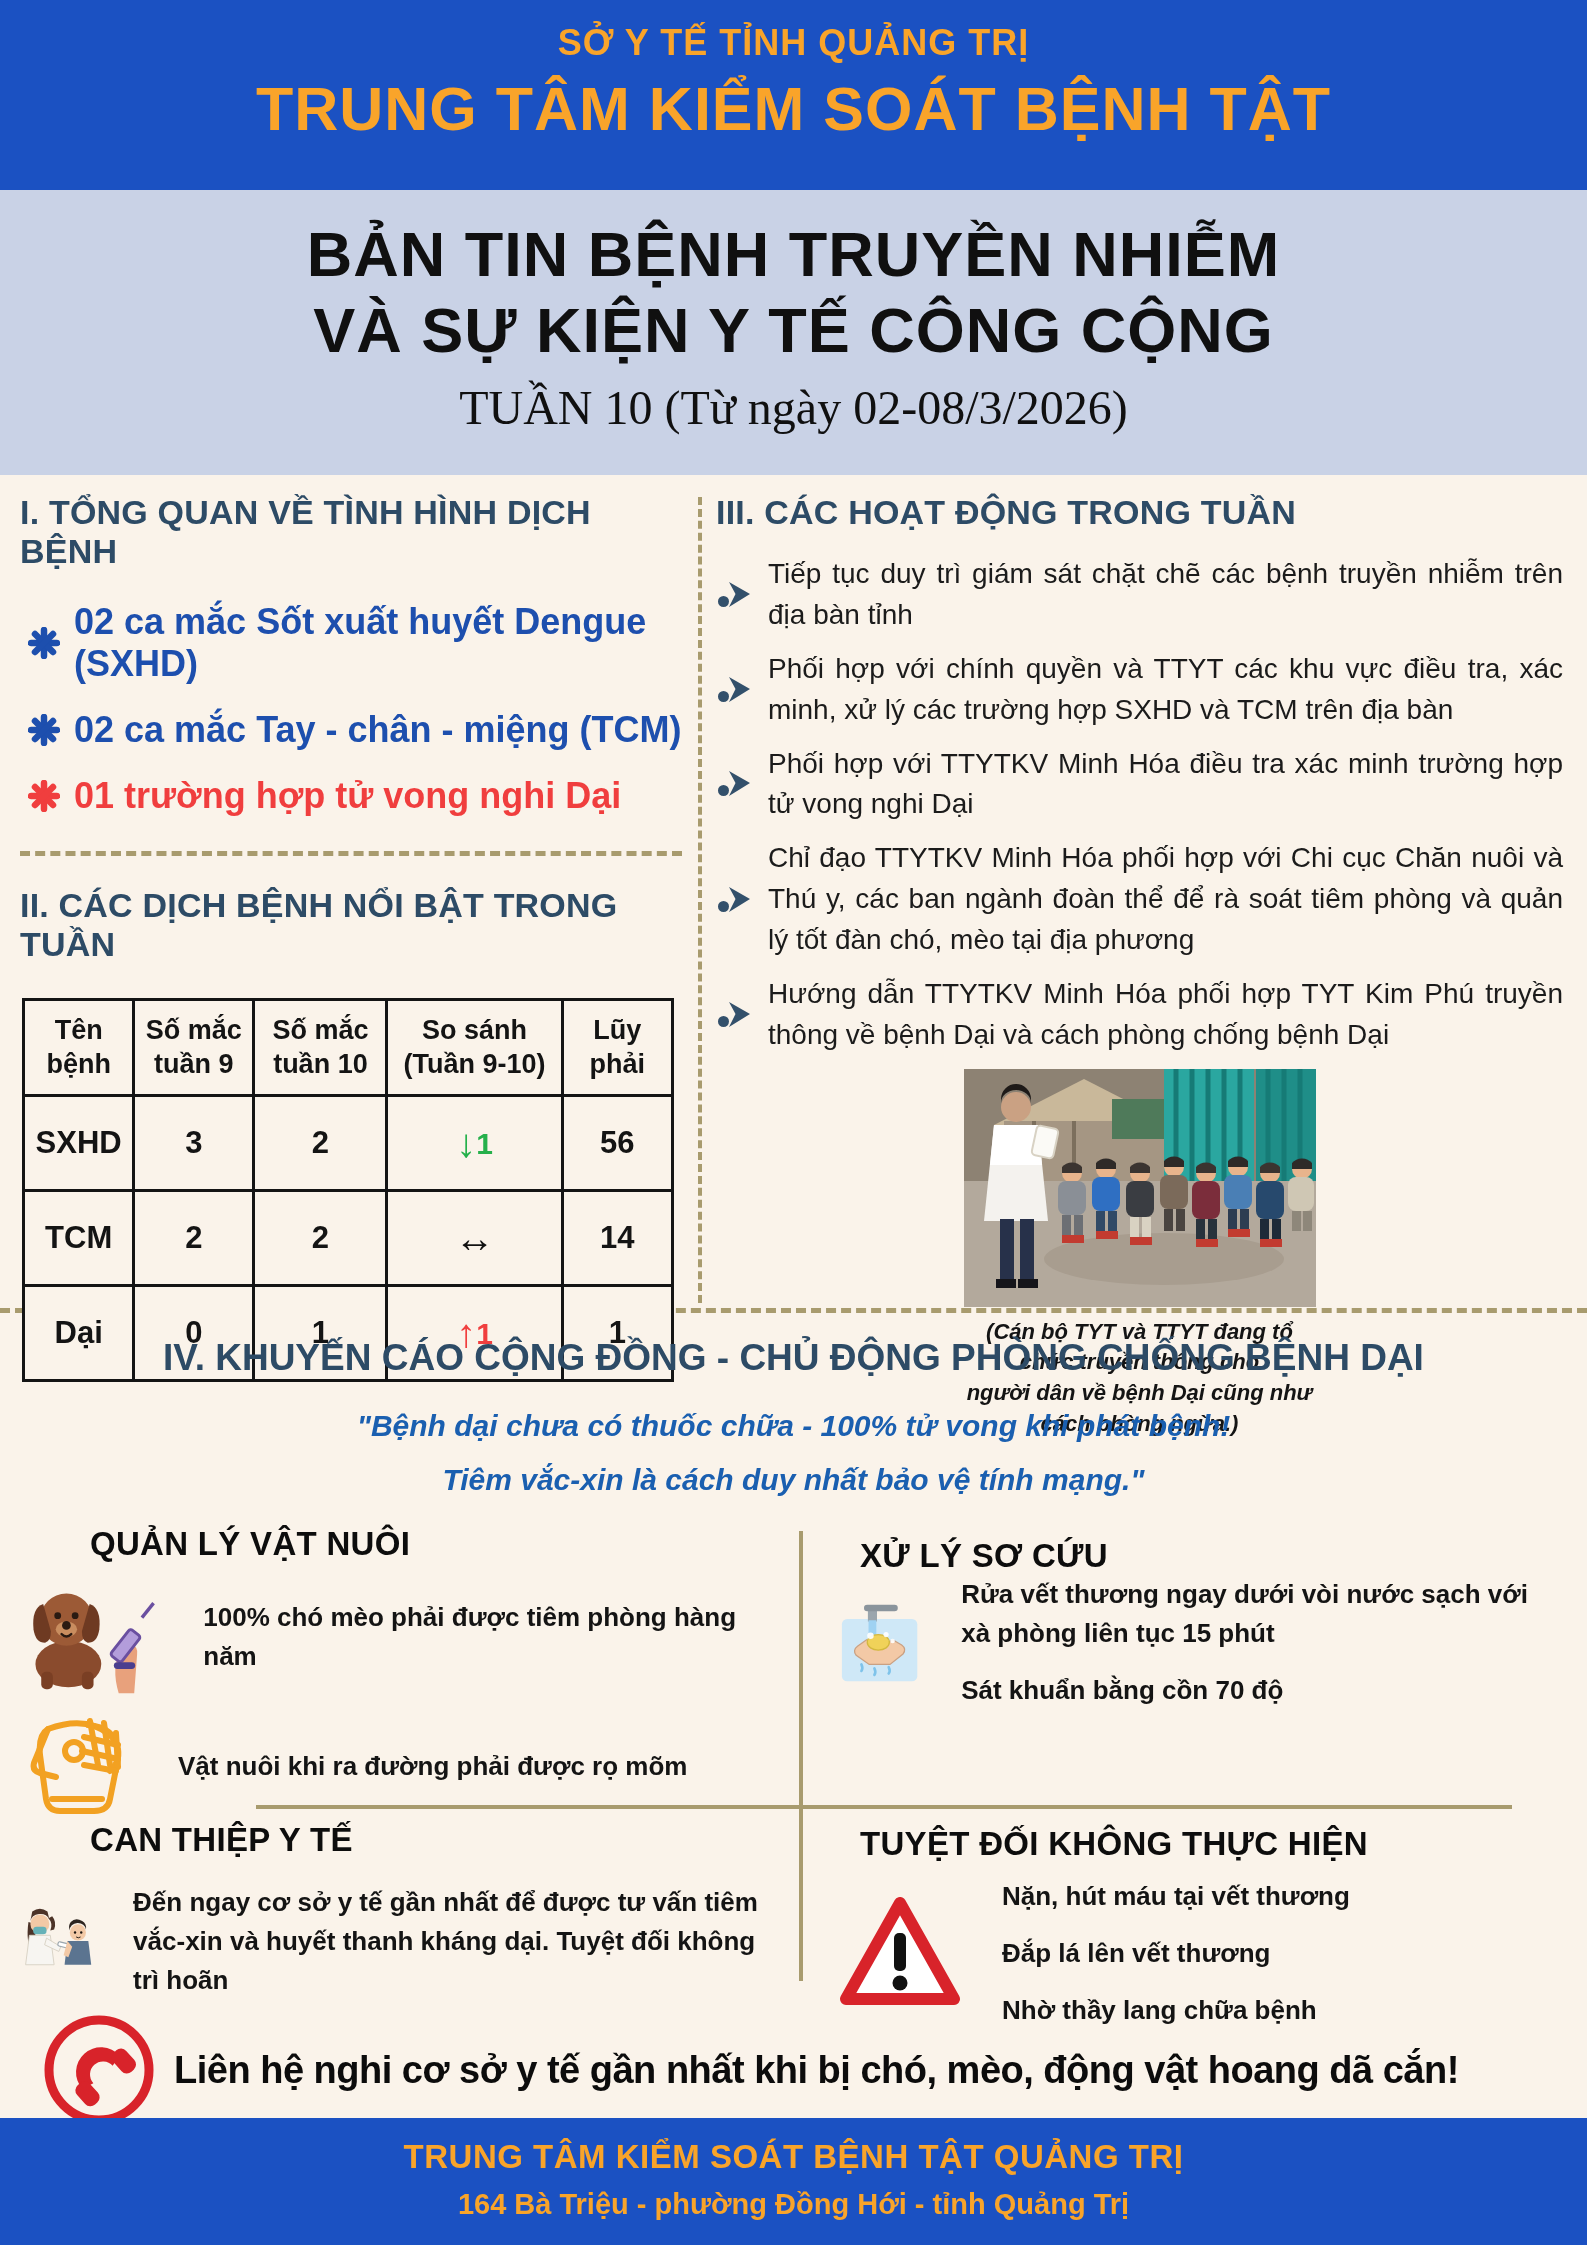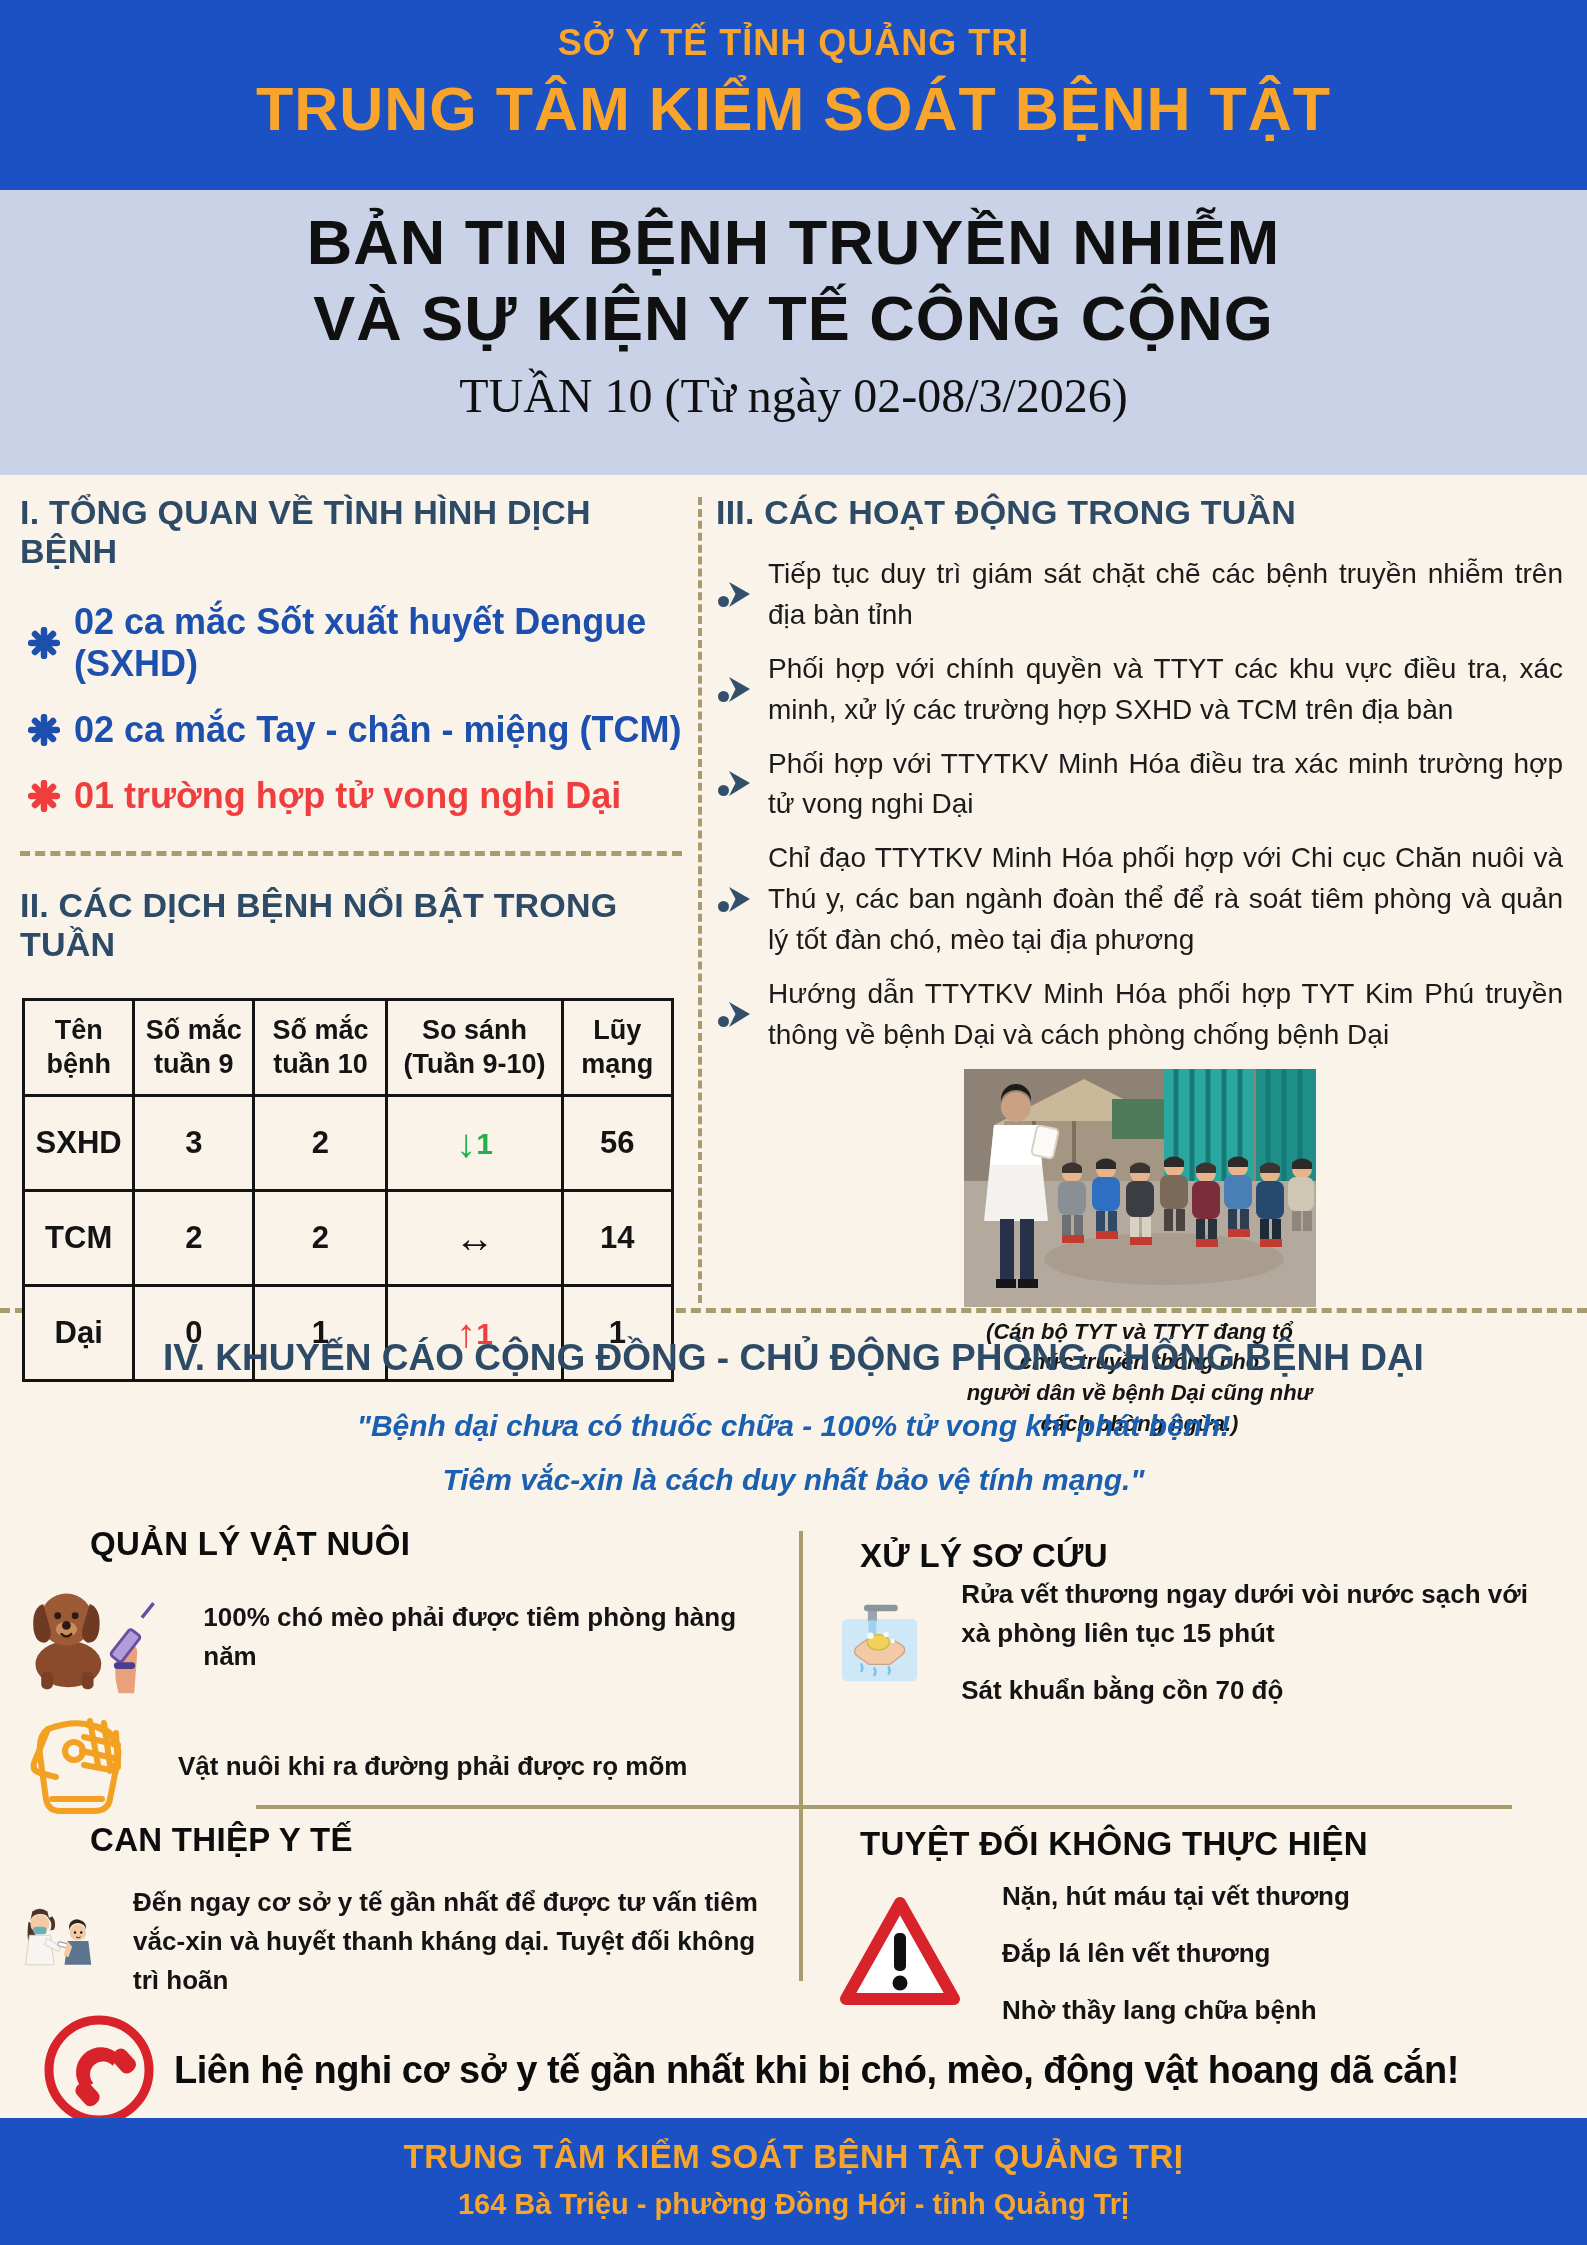--- a/index.html
+++ b/index.html
@@ -9,21 +9,21 @@
 
   
   .top-band{ position:absolute; top:0; left:0; width:100%; height:190px;
              background:#1b51c2; text-align:center; }
   .dept-line{ padding-top:22px; color:#f9a42a; font-size:36px; font-weight:800; letter-spacing:1px;}
   .center-line{ margin-top:10px; color:#f9a42a; font-size:61px; font-weight:900; letter-spacing:1px;}
 
   
   .banner{ position:absolute; top:190px; left:0; width:100%; height:285px;
            background:#c9d2e6; text-align:center; color:#101010;}
-  .banner .t1{ padding-top:16px; font-size:63px; font-weight:900; letter-spacing:1px;}
+  .banner .t1{ padding-top:28px; font-size:63px; font-weight:900; letter-spacing:1px;}
   .banner .t2{ margin-top:4px; font-size:63px; font-weight:900; letter-spacing:1px;}
   .banner .week{ margin-top:14px; font-family:"Liberation Serif",serif; font-size:48px; font-weight:400;}
 
   
   .main{ position:absolute; top:475px; left:0; width:100%; height:1643px; }
   .columns{ display:flex; height:833px; padding:18px 14px 0 20px; }
   .col-left{ width:668px; flex:0 0 668px; }
   .v-divider{ flex:0 0 0; border-left:4px dashed #a89b6e; margin:4px 14px 0 10px; height:806px;}
   .col-right{ flex:1 1 auto; padding-right:10px; }
 
@@ -161,21 +161,21 @@
               <col class="c2">
               <col class="c3">
               <col class="c4">
             </colgroup>
           <thead>
             <tr>
               <th>Tên bệnh</th>
               <th>Số mắc tuần 9</th>
               <th>Số mắc tuần 10</th>
               <th>So sánh (Tuần 9-10)</th>
-              <th>Lũy mạng</th>
+              <th>Lũy phải</th>
             </tr>
           </thead>
           <tbody>
             <tr>
               <td>SXHD</td>
               <td>3</td>
               <td>2</td>
               <td class="dir-down"><span class="cmp-glyph">↓</span><span class="cmp-val">1</span></td>
               <td>56</td>
             </tr>

